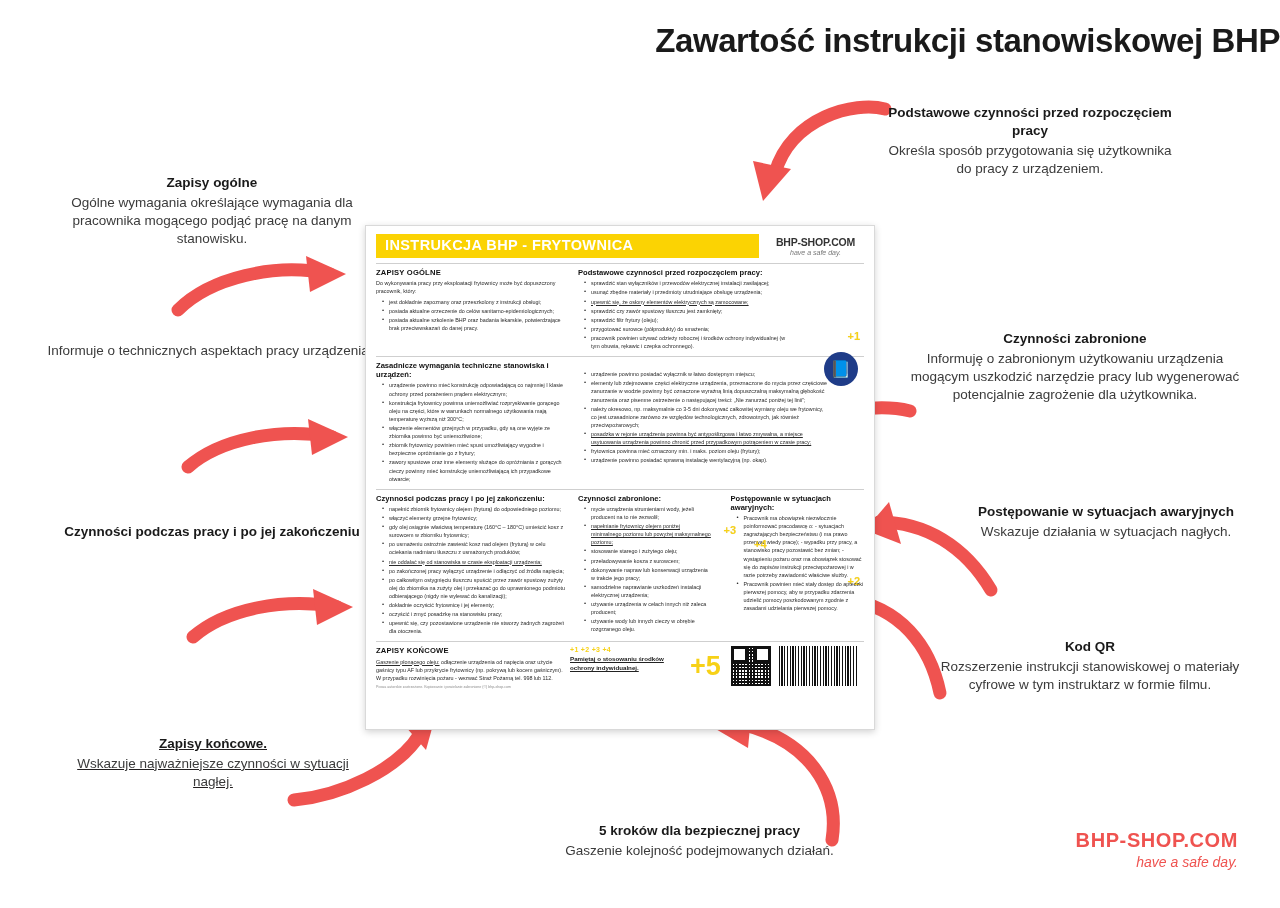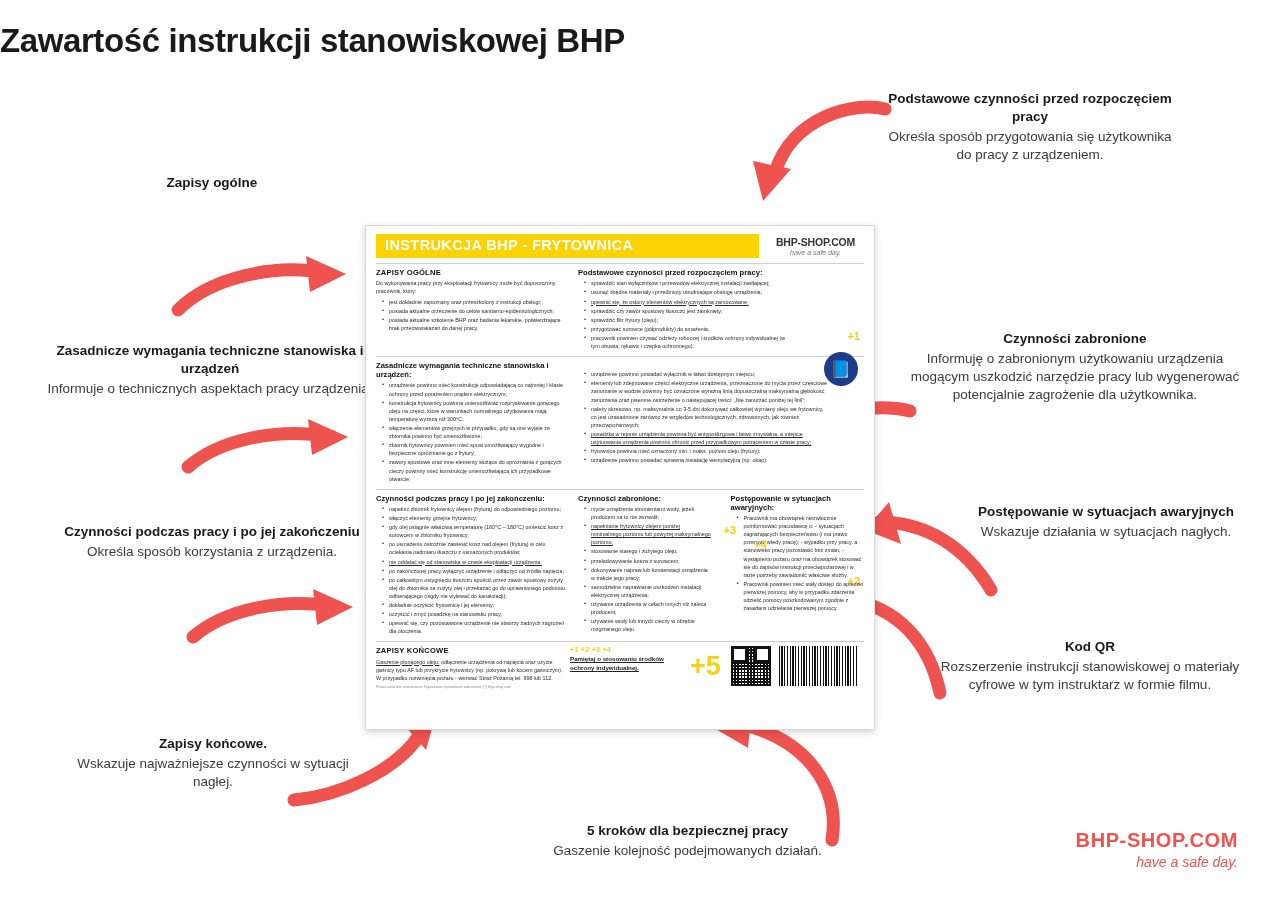--- a/index.html
+++ b/index.html
@@ -9,42 +9,42 @@
     background:#ffffff;
     font-family:"Liberation Sans", sans-serif;
     color:#231f20;
     position:relative;
     overflow:hidden;
   }
 
   
   .page-title{
     position:absolute; top:22px; left:0; width:1280px;
-    text-align:left;
+    text-align:right;
     font-size:33px; font-weight:bold; letter-spacing:-0.4px;
     color:#1a1a1a;
   }
 
   
   .callout{ position:absolute; text-align:center; line-height:1.33; }
   .callout .c-title{ font-size:13.5px; font-weight:bold; color:#1a1a1a; display:block; margin-bottom:2px; }
   .callout .c-body{ font-size:13.5px; font-weight:normal; color:#3b3b3b; display:block; }
 
   
   #callout-zapisy-ogolne      { left:52px;  top:174px; width:320px; }
   #callout-wymagania-techniczne{ left:45px;  top:342px; width:330px; }
   #callout-czynnosci-podczas  { left:52px;  top:523px; width:320px; }
-  #callout-zapisy-koncowe     { left:58px;  top:735px; width:310px; }
-  
-  #callout-podstawowe-czynnosci{ left:880px; top:90px;  width:300px; }
+  #callout-zapisy-koncowe     { left:58px;  top:735px; width:310px;text-decoration:underline; }
+  
+  #callout-podstawowe-czynnosci{ left:880px; top:104px;  width:300px; }
   #callout-czynnosci-zabronione{ left:905px; top:330px; width:340px; }
   #callout-postepowanie       { left:962px; top:503px; width:288px; }
   #callout-kod-qr             { left:935px; top:638px; width:310px;text-align:center; }
   
-  #callout-5-krokow           { left:540px; top:822px; width:295px; }
+  #callout-5-krokow           { left:552px; top:822px; width:295px; }
 
   
   .arrow{ position:absolute; pointer-events:none; }
 
   
   .brand{
     position:absolute; right:42px; bottom:38px; text-align:right;
     color:#ef5350;
   }
   .brand .brand-name{
@@ -204,30 +204,29 @@
   <path d="M66 0 L 36 26 L 70 44 Z" fill="#ef5350"></path>
 </svg>
 
 <svg class="arrow" style="left:680px;top:690px;" width="170" height="160" viewBox="0 0 170 160">
   <path d="M152 150 C 160 100, 130 50, 60 34" stroke="#ef5350" stroke-width="13" fill="none" stroke-linecap="round"></path>
   <path d="M72 16 L 34 38 L 68 58 Z" fill="#ef5350"></path>
 </svg>
 
 <div class="callout" id="callout-zapisy-ogolne">
   <span class="c-title">Zapisy ogólne</span>
+  <span class="c-body">Ogólne wymagania określające wymagania dla pracownika mogącego podjąć pracę na danym stanowisku.</span>
 </div>
 
 <div class="callout" id="callout-wymagania-techniczne">
-  <span class="c-title">Zasadnicze wymagania techniczne stanowiska i urządzeń</span>
   <span class="c-body">Informuje o technicznych aspektach pracy urządzenia.</span>
 </div>
 
 <div class="callout" id="callout-czynnosci-podczas">
   <span class="c-title">Czynności podczas pracy i po jej zakończeniu</span>
-  <span class="c-body">Określa sposób korzystania z urządzenia.</span>
 </div>
 
 <div class="callout" id="callout-zapisy-koncowe">
   <span class="c-title">Zapisy końcowe.</span>
   <span class="c-body">Wskazuje najważniejsze czynności w sytuacji nagłej.</span>
 </div>
 
 <div class="callout" id="callout-podstawowe-czynnosci">
   <span class="c-title">Podstawowe czynności przed rozpoczęciem pracy</span>
   <span class="c-body">Określa sposób przygotowania się użytkownika do pracy z urządzeniem.</span>

